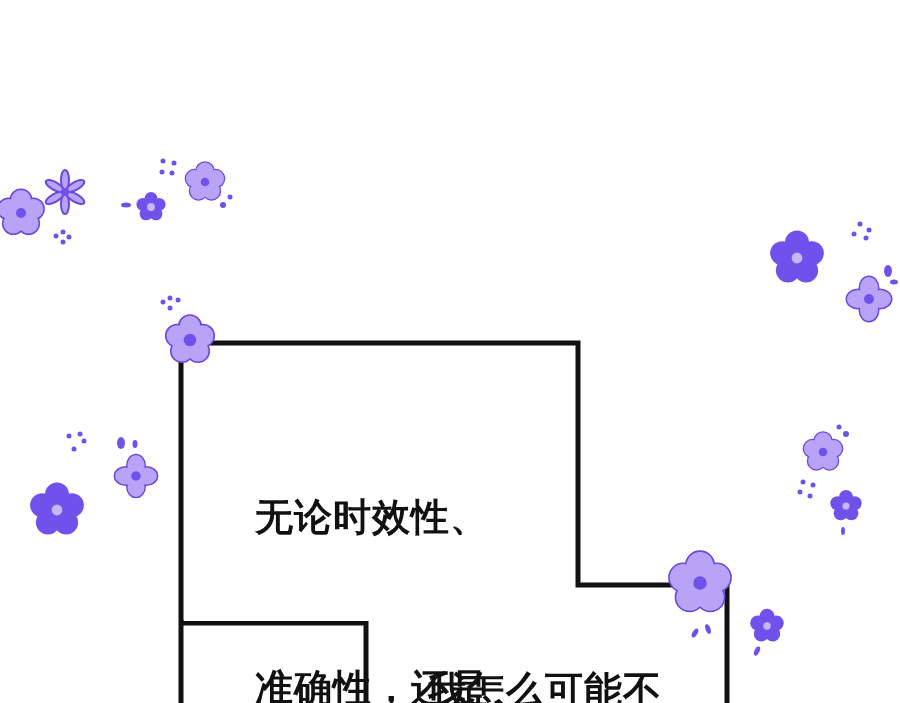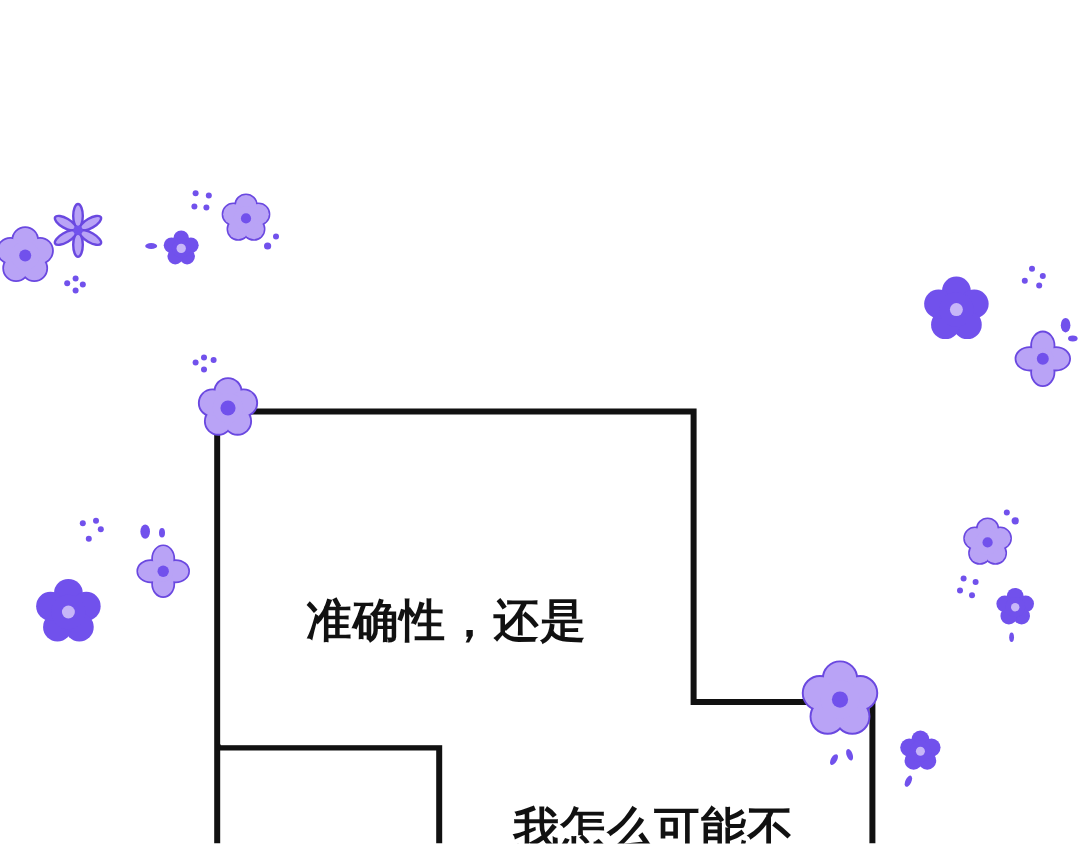--- a/index.html
+++ b/index.html
@@ -162,19 +162,20 @@
     <ellipse cx="695" cy="633" rx="2.5" ry="5" fill="#7151ec" transform="rotate(30 695 633)"></ellipse>
     <ellipse cx="708" cy="629" rx="2.5" ry="5" fill="#7151ec" transform="rotate(-20 708 629)"></ellipse>
     <g transform="translate(767,626) scale(0.75)">
       <use href="#fl5" fill="#7151ec"></use>
         <circle r="5" fill="#c7b6f8"></circle>
     </g>
     <ellipse cx="757" cy="651" rx="2.5" ry="5" fill="#7151ec" transform="rotate(25 757 651)"></ellipse>
   </svg>
 
   <div class="bubble-text t1">
+    <div>无论时效性、</div>
     <div>准确性，还是</div>
     
     
   </div>
 
   <div class="bubble-text t2">我怎么可能不</div>
 </div>
 
 </body></html>

